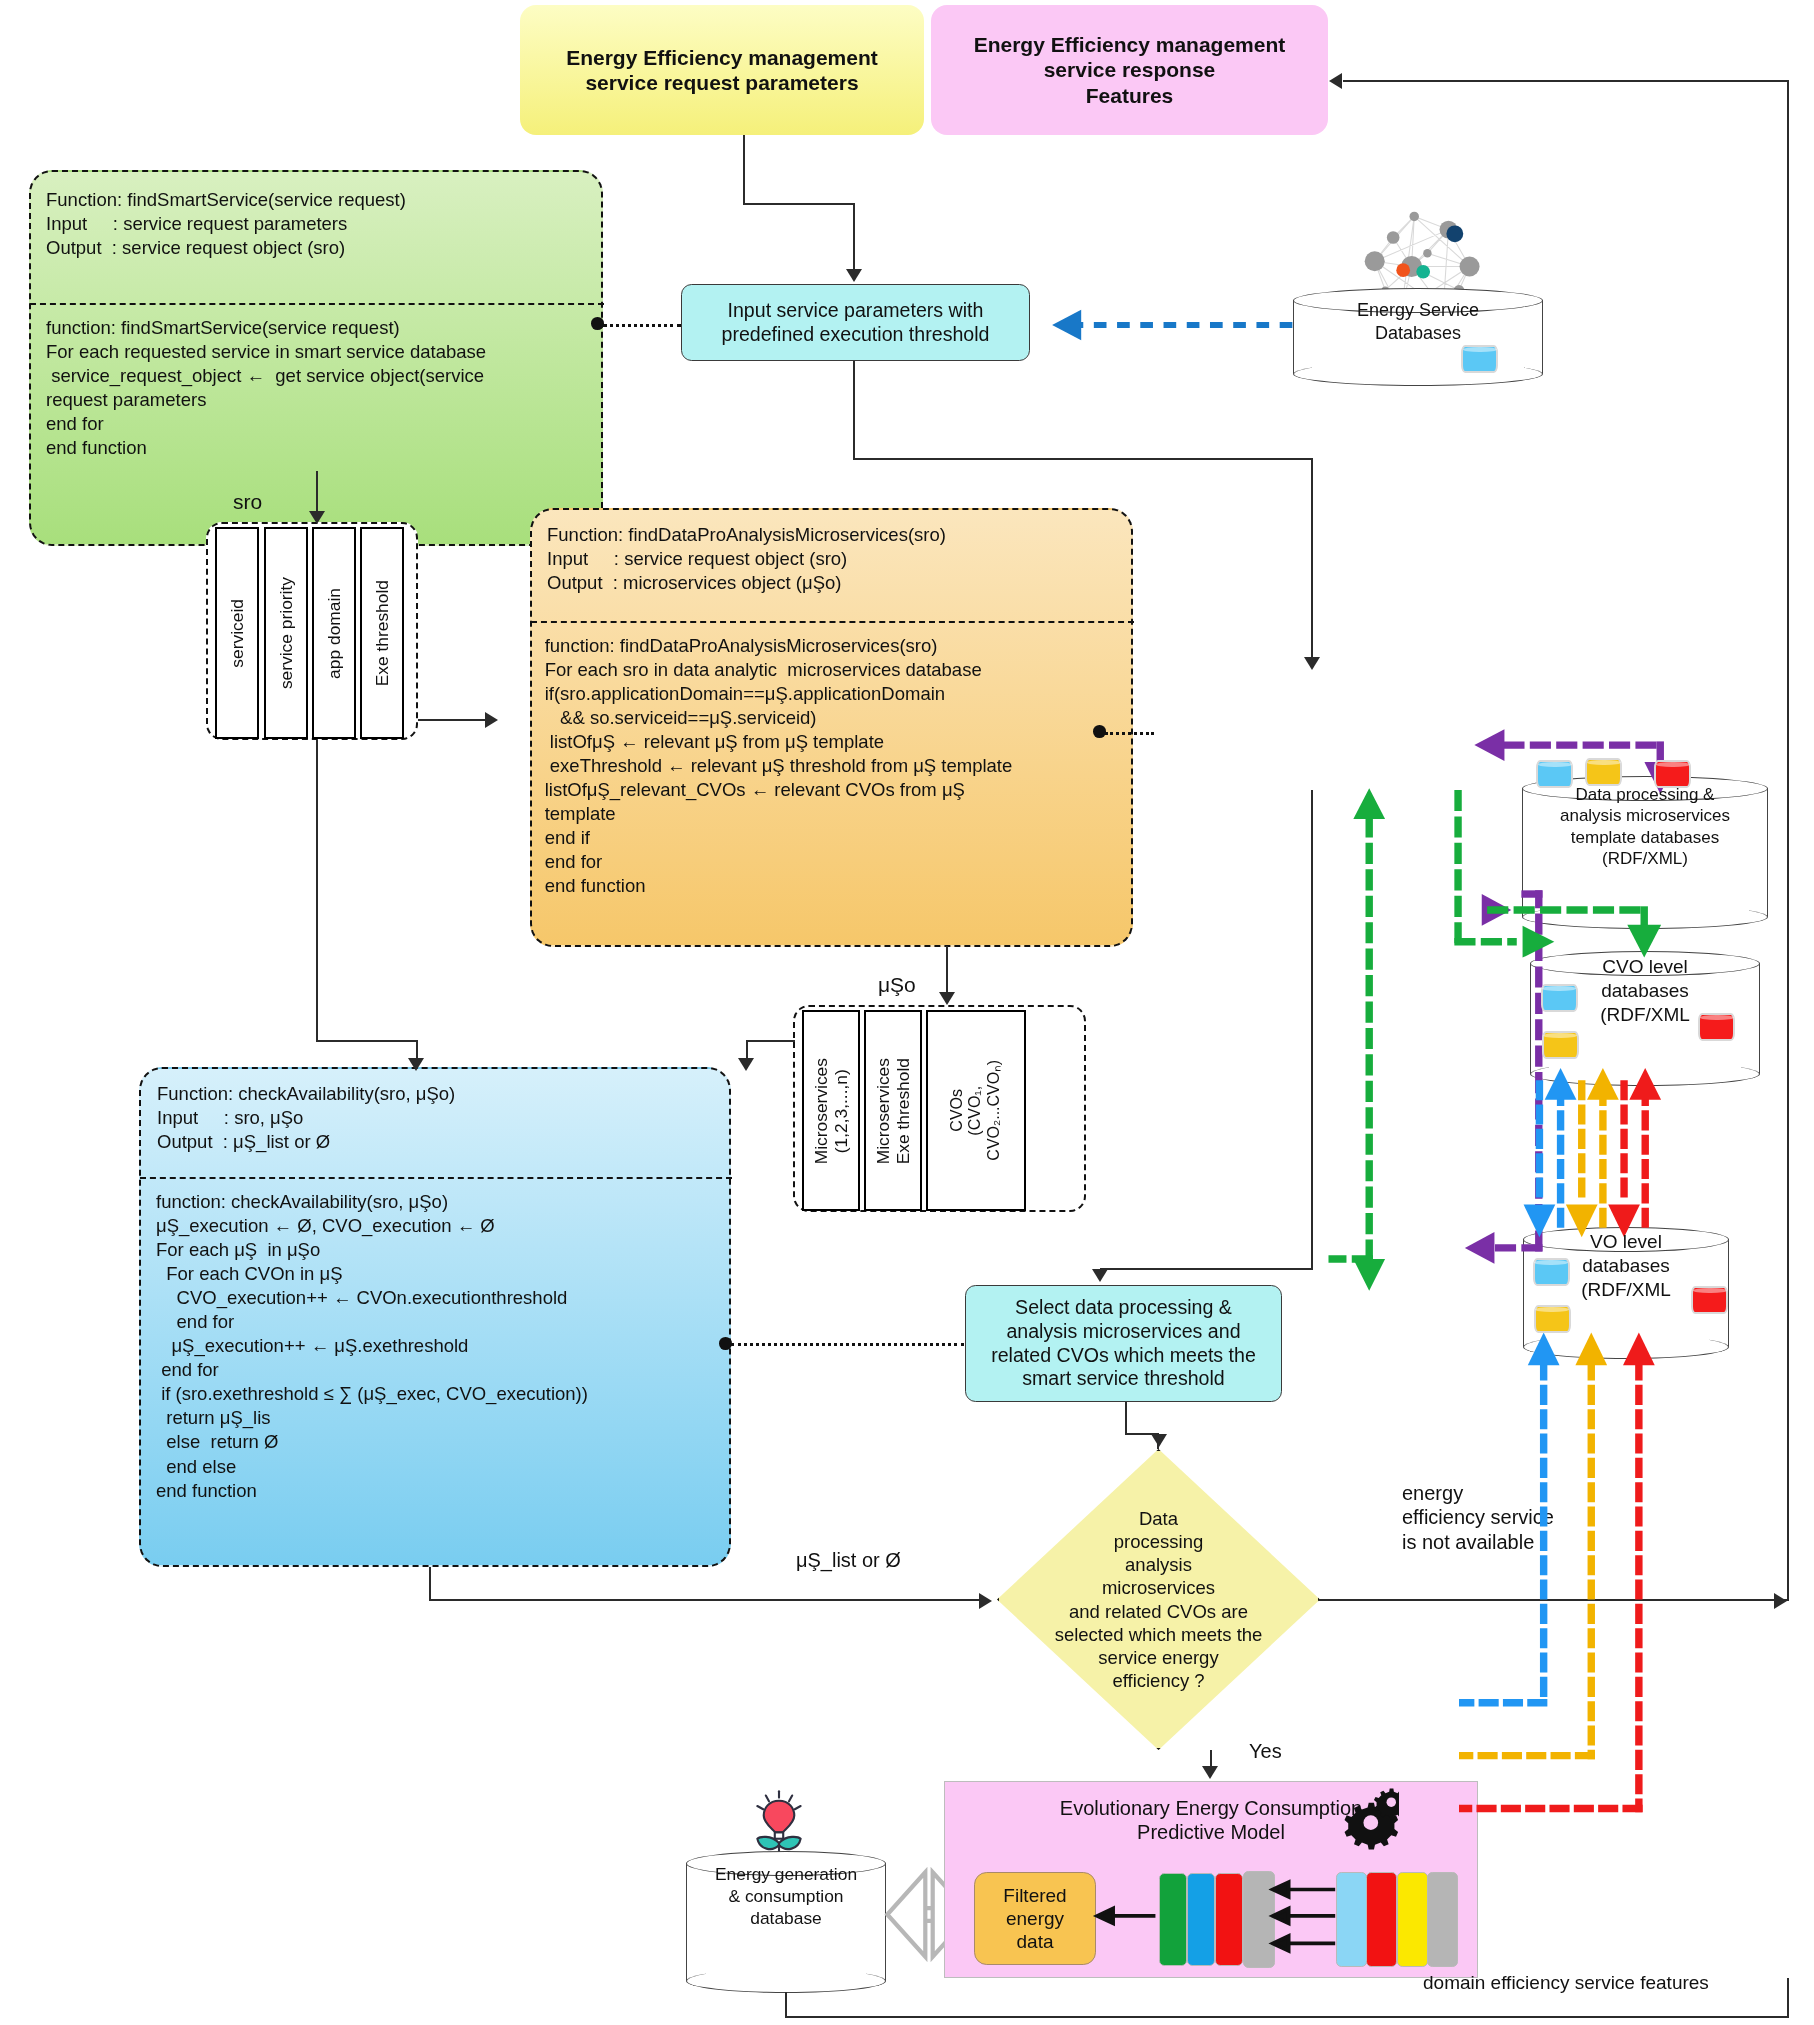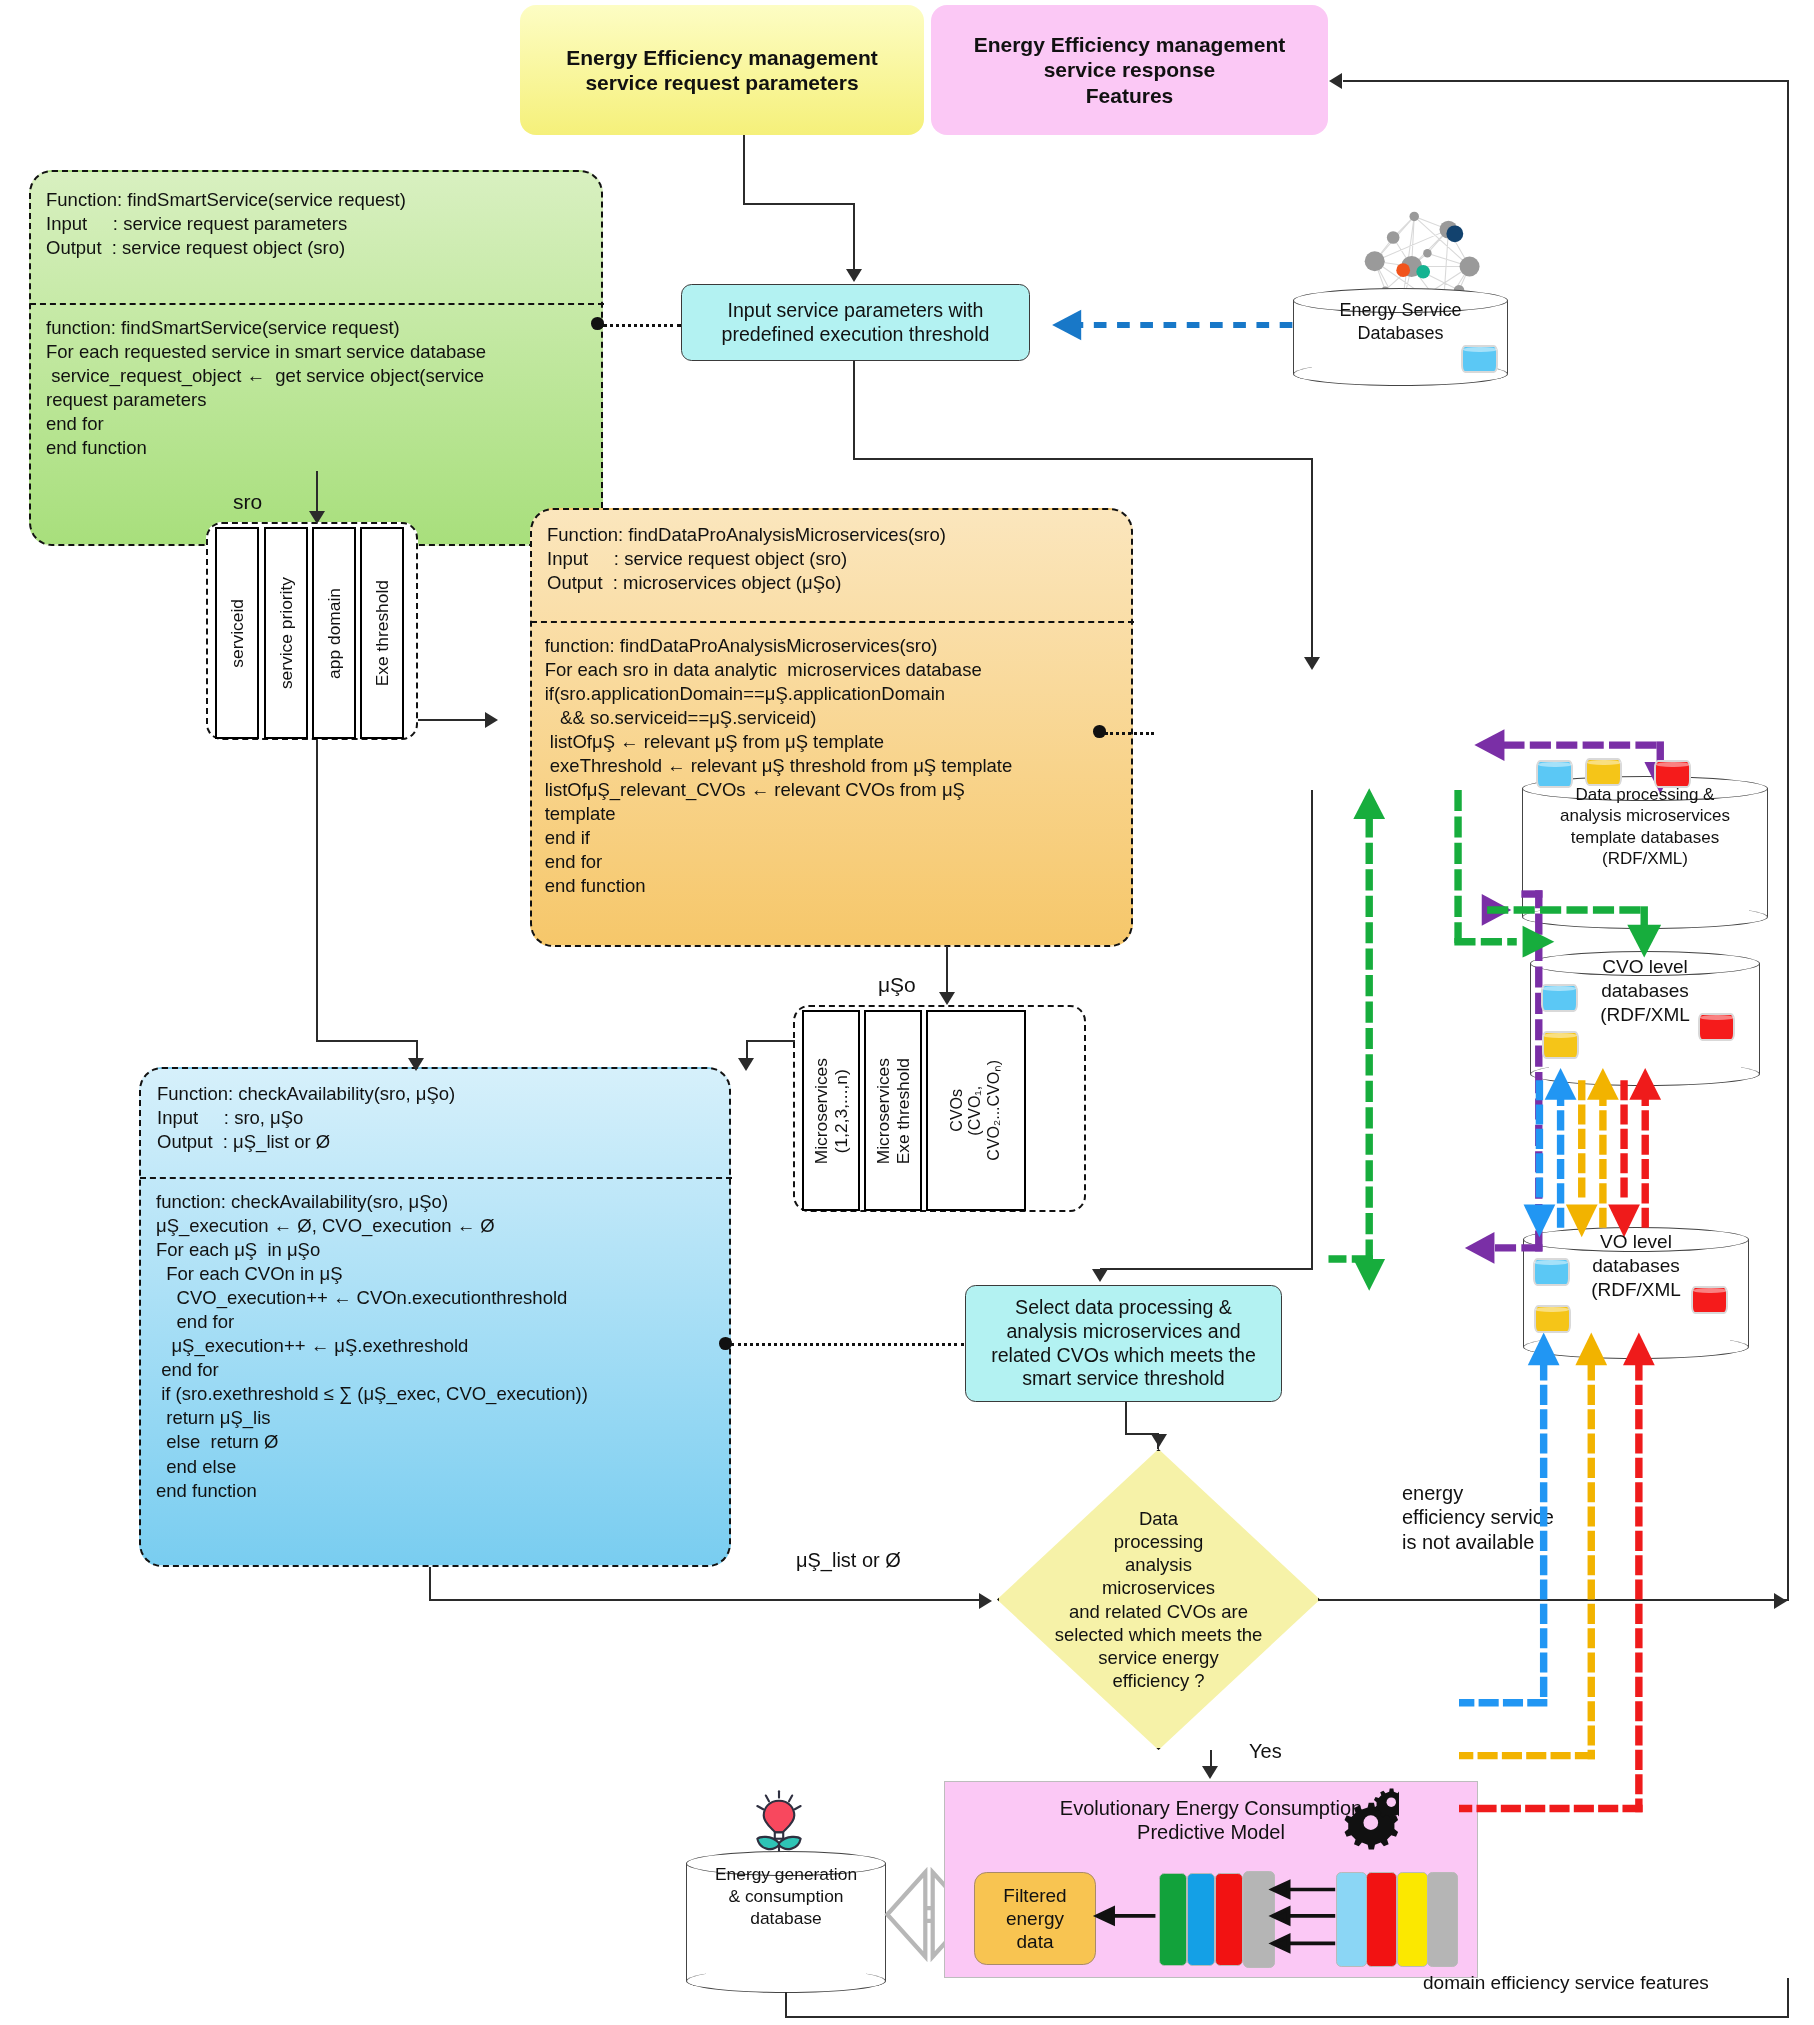--- a/index.html
+++ b/index.html
@@ -223,21 +223,21 @@
       <circle cx="160" cy="105" r="8" fill="#9a9a9a"></circle>
       <circle cx="220" cy="175" r="10" fill="#9a9a9a"></circle>
       <circle cx="80" cy="175" r="7" fill="#9a9a9a"></circle>
       <circle cx="213" cy="425" r="0"></circle>
       <circle cx="212" cy="68" r="16" fill="#12426e"></circle>
       <circle cx="114" cy="137" r="13" fill="#f1531b"></circle>
       <circle cx="152" cy="140" r="13" fill="#15b391"></circle>
     </svg>
   </div>
 
-  <div class="cyl" style="left:1293px;top:288px;width:215px;height:98px;">
+  <div class="cyl" style="left:1293px;top:288px;width:250px;height:98px;">
     <div class="body"></div>
     <div class="top"></div>
     <div class="bot"></div>
     <div class="lbl" style="white-space:pre-line;top:24px;">Energy Service
 Databases</div>
     <div class="chip" style="left:168px;top:57px;background:#5bc8f5;"></div>
   </div>
 
   <div class="cyl" style="left:1522px;top:776px;width:246px;height:153px;">
     <div class="body"></div>
@@ -257,21 +257,21 @@
     <div class="top"></div>
     <div class="bot"></div>
     <div class="lbl" style="white-space:pre-line;top:25px;font-size:19px;">CVO level
 databases
 (RDF/XML</div>
     <div class="chip" style="left:10.6px;top:33px;background:#5bc8f5;"></div>
     <div class="chip" style="left:11.6px;top:80px;background:#f5c518;"></div>
     <div class="chip" style="left:168px;top:62px;background:#f51b1b;"></div>
   </div>
 
-  <div class="cyl" style="left:1523px;top:1227px;width:226px;height:132px;">
+  <div class="cyl" style="left:1523px;top:1227px;width:206px;height:132px;">
     <div class="body"></div>
     <div class="top"></div>
     <div class="bot"></div>
     <div class="lbl" style="white-space:pre-line;top:24px;font-size:19px;">VO level
 databases
 (RDF/XML</div>
     <div class="chip" style="left:9.5px;top:31px;background:#5bc8f5;"></div>
     <div class="chip" style="left:10.6px;top:78px;background:#f5c518;"></div>
     <div class="chip" style="left:168px;top:59px;background:#f51b1b;"></div>
   </div>

